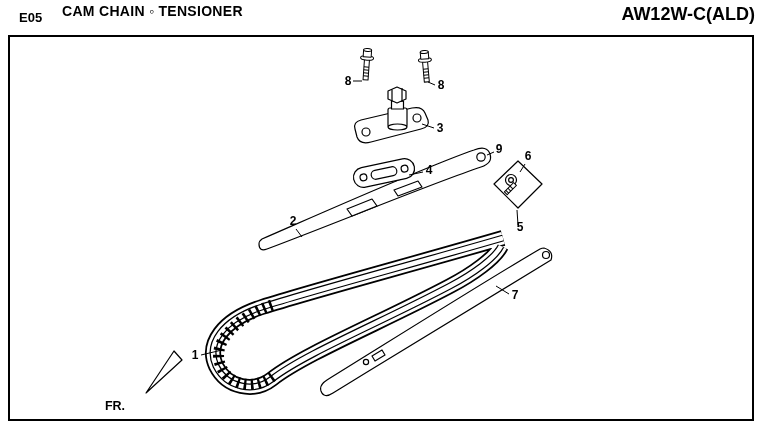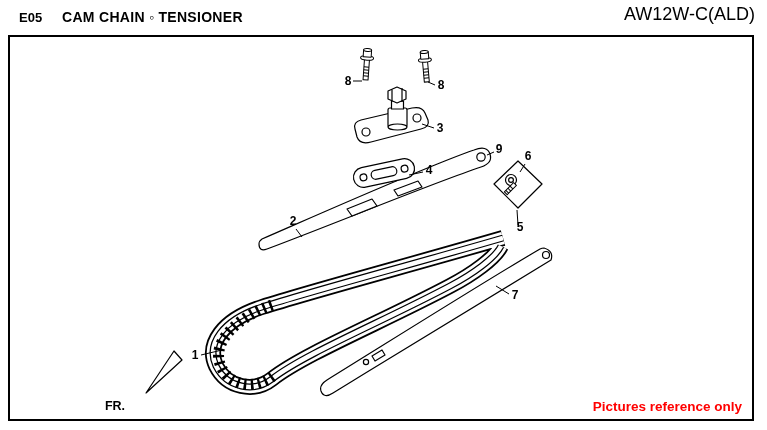--- a/index.html
+++ b/index.html
@@ -2,22 +2,22 @@
 <html><head>
 <meta charset="utf-8">
 <style>
   html,body{margin:0;padding:0;}
   body{
     width:767px;height:430px;position:relative;overflow:hidden;
     background:#ffffff;color:#000;
     font-family:"Liberation Sans",sans-serif;
   }
   .hdr-code{position:absolute;left:19px;top:10px;font-size:13px;font-weight:bold;}
-  .hdr-title{position:absolute;left:62px;top:9px;font-size:14px;font-weight:bold;letter-spacing:.3px;}
-  .hdr-model{position:absolute;right:12px;top:4px;font-size:18px;font-weight:normal;}
+  .hdr-title{position:absolute;left:62px;top:3px;font-size:14px;font-weight:bold;letter-spacing:.3px;}
+  .hdr-model{position:absolute;right:12px;top:4px;font-size:18px;font-weight:bold;}
   .frame{
     position:absolute;left:8px;top:35px;width:746px;height:386px;
     border:2.5px solid #000;box-sizing:border-box;background:#fff;
   }
   .frame svg{position:absolute;left:0;top:0;}
   svg text{font-family:"Liberation Sans",sans-serif;}
   .note{
     position:absolute;right:10px;bottom:5px;
     font-size:13.5px;font-weight:bold;color:#ff0000;white-space:nowrap;
   }
@@ -133,14 +133,13 @@
       <text x="510" y="194">5</text>
       <text x="518" y="123">6</text>
       <text x="505" y="262">7</text>
       <text x="338" y="48">8</text>
       <text x="431" y="52">8</text>
       <text x="489" y="116">9</text>
       <text x="105" y="373" font-size="12.5">FR.</text>
     </g>
   </svg>
 
-  <div class="note" style="color: rgb(255, 0, 0);">Pictures reference only</div>
 </div>
 
 </body></html>

